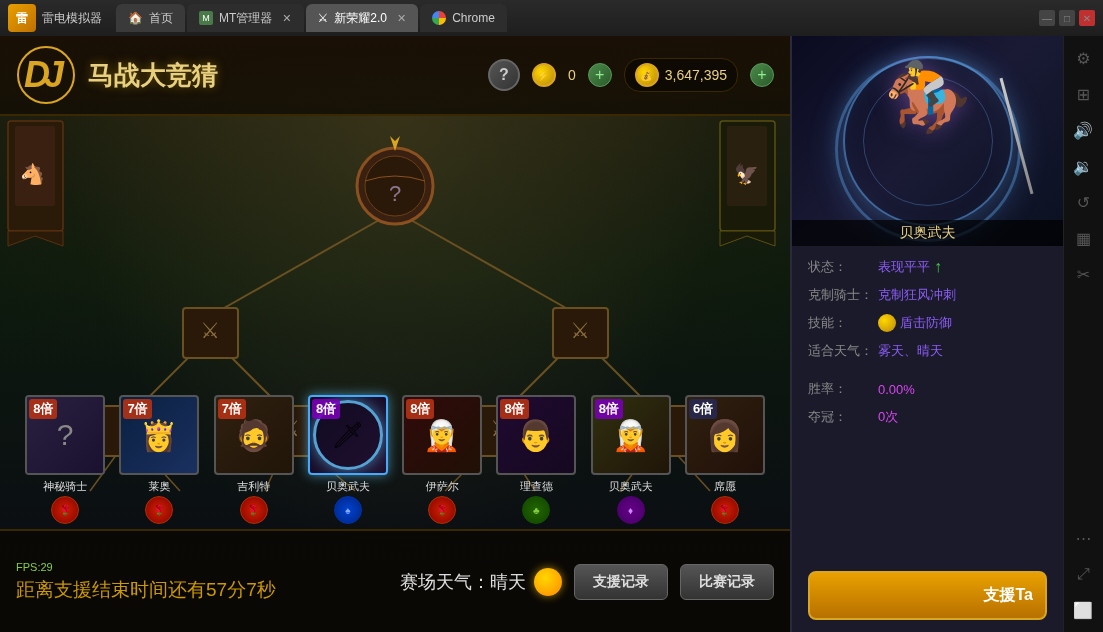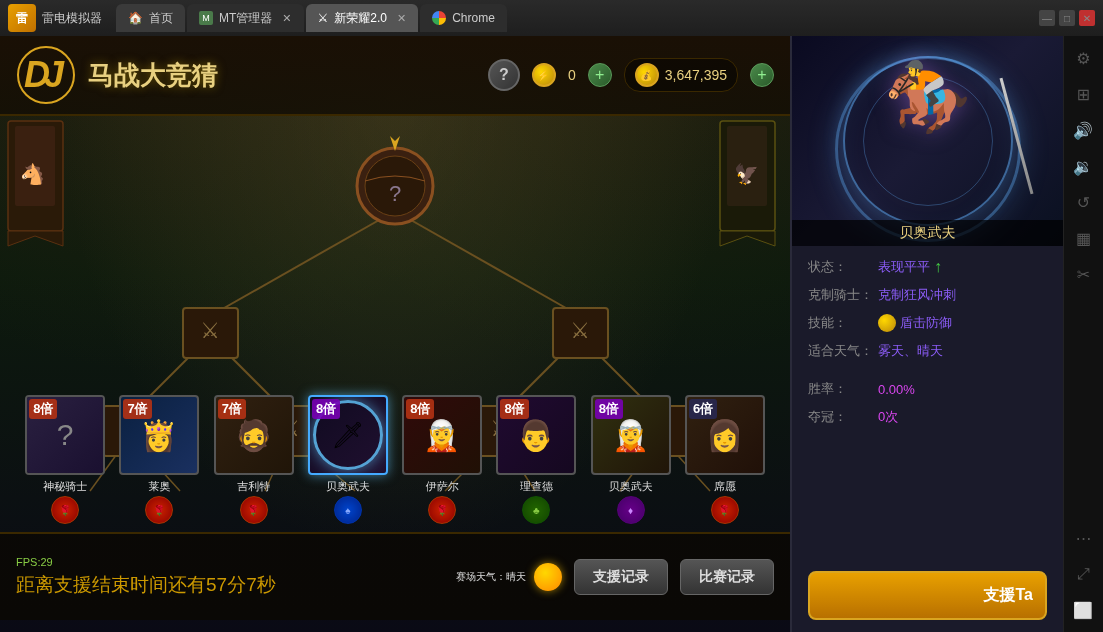--- a/index.html
+++ b/index.html
@@ -197,24 +197,24 @@
       margin-top: 2px;
     }
     .rank-red { background: radial-gradient(circle, #cc2200, #880000); color: #ff8866; border: 1px solid #aa3300; }
     .rank-blue { background: radial-gradient(circle, #0044cc, #002288); color: #88aaff; border: 1px solid #0033aa; }
     .rank-green { background: radial-gradient(circle, #226600, #114400); color: #88cc44; border: 1px solid #115500; }
     .rank-purple { background: radial-gradient(circle, #660088, #440066); color: #cc88ff; border: 1px solid #550077; }
 
     
     .status-bar {
       position: absolute;
-      bottom: 12px;
+      bottom: 0;
       left: 0;
       right: 0;
-      height: 88px;
+      height: 103px;
       background: linear-gradient(180deg, rgba(10,8,5,0.95) 0%, #0a0805 100%);
       border-top: 2px solid #3a2800;
       display: flex;
       flex-direction: column;
     }
 
     .fps-label {
       position: absolute;
       bottom: 56px;
       left: 8px;
@@ -239,21 +239,21 @@
 
     .weather-area {
       display: flex;
       align-items: center;
       gap: 8px;
       margin-left: auto;
     }
 
     .weather-label {
       color: #ddd;
-      font-size: 10px;
+      font-size: 18px;
     }
 
     .weather-icon {
       width: 28px; height: 28px;
       background: radial-gradient(circle at 40% 35%, #ffd700, #ff8800);
       border-radius: 50%;
       box-shadow: 0 0 8px rgba(255,200,0,0.6);
     }
 
     .action-btn {

